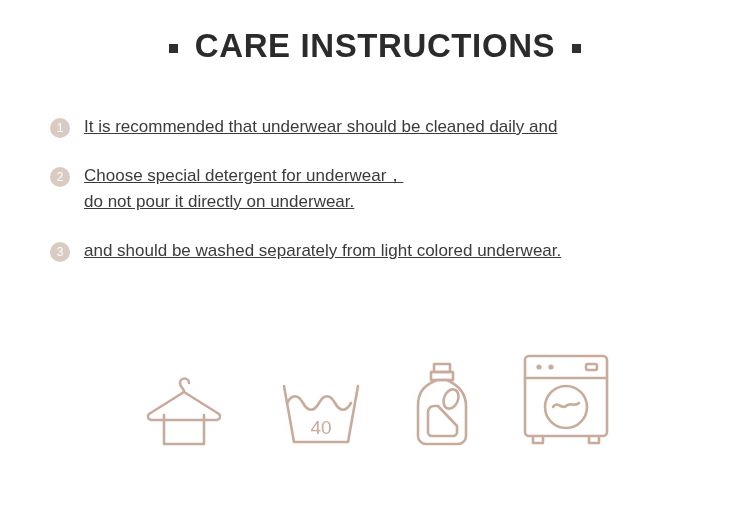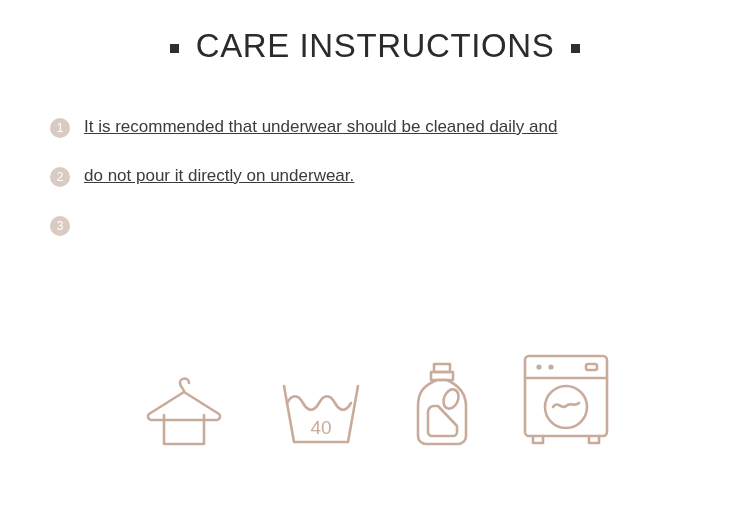--- a/index.html
+++ b/index.html
@@ -32,21 +32,21 @@
     background: #2f2f2f;
     display: block;
     flex: none;
     position: relative;
     top: 2px;
   }
   .title-text {
     font-size: 33px;
     letter-spacing: 0.6px;
     color: #2b2b2b;
-    font-weight: 400;
+    font-weight: 700;
     white-space: nowrap;
     line-height: 40px;
   }
 
   
   .instructions {
     position: absolute;
     top: 114px;
     left: 50px;
     width: 670px;
@@ -121,27 +121,29 @@
   <div class="instruction">
     <span class="badge">1</span>
     <span class="instr-lines">
       <span class="line">It is recommended that underwear should be cleaned daily and</span>
     </span>
   </div>
 
   <div class="instruction">
     <span class="badge">2</span>
     <span class="instr-lines">
+      <span class="line">Choose special detergent for underwear，</span>
       <span class="line">do not pour it directly on underwear.</span>
     </span>
   </div>
 
   <div class="instruction">
     <span class="badge">3</span>
     <span class="instr-lines">
+      <span class="line">and should be washed separately from light colored underwear.</span>
     </span>
   </div>
 
 </div>
 
 <div class="icon-row">
 
   <div class="icon-cell">
     <svg width="92" height="78" viewBox="0 0 92 78" fill="none" stroke="#c9ab9b" stroke-width="2.6" stroke-linecap="round" stroke-linejoin="round">
       <path d="M46 22 c0 -4 -4 -5 -4 -9 a4.5 4.5 0 1 1 9 0"></path>

